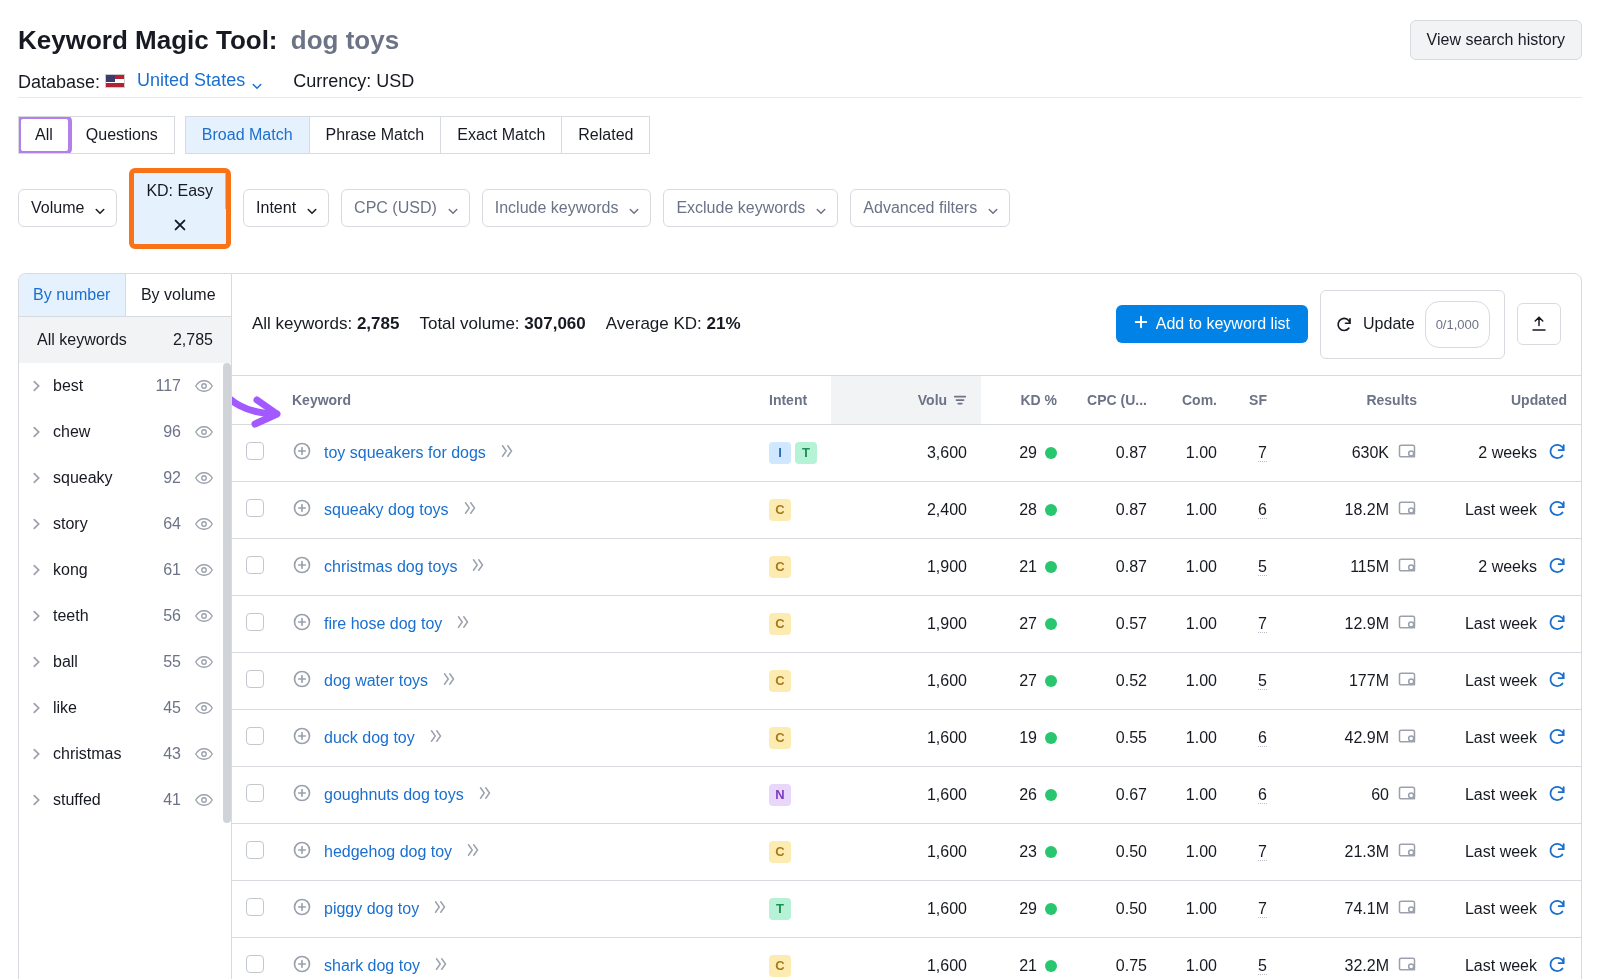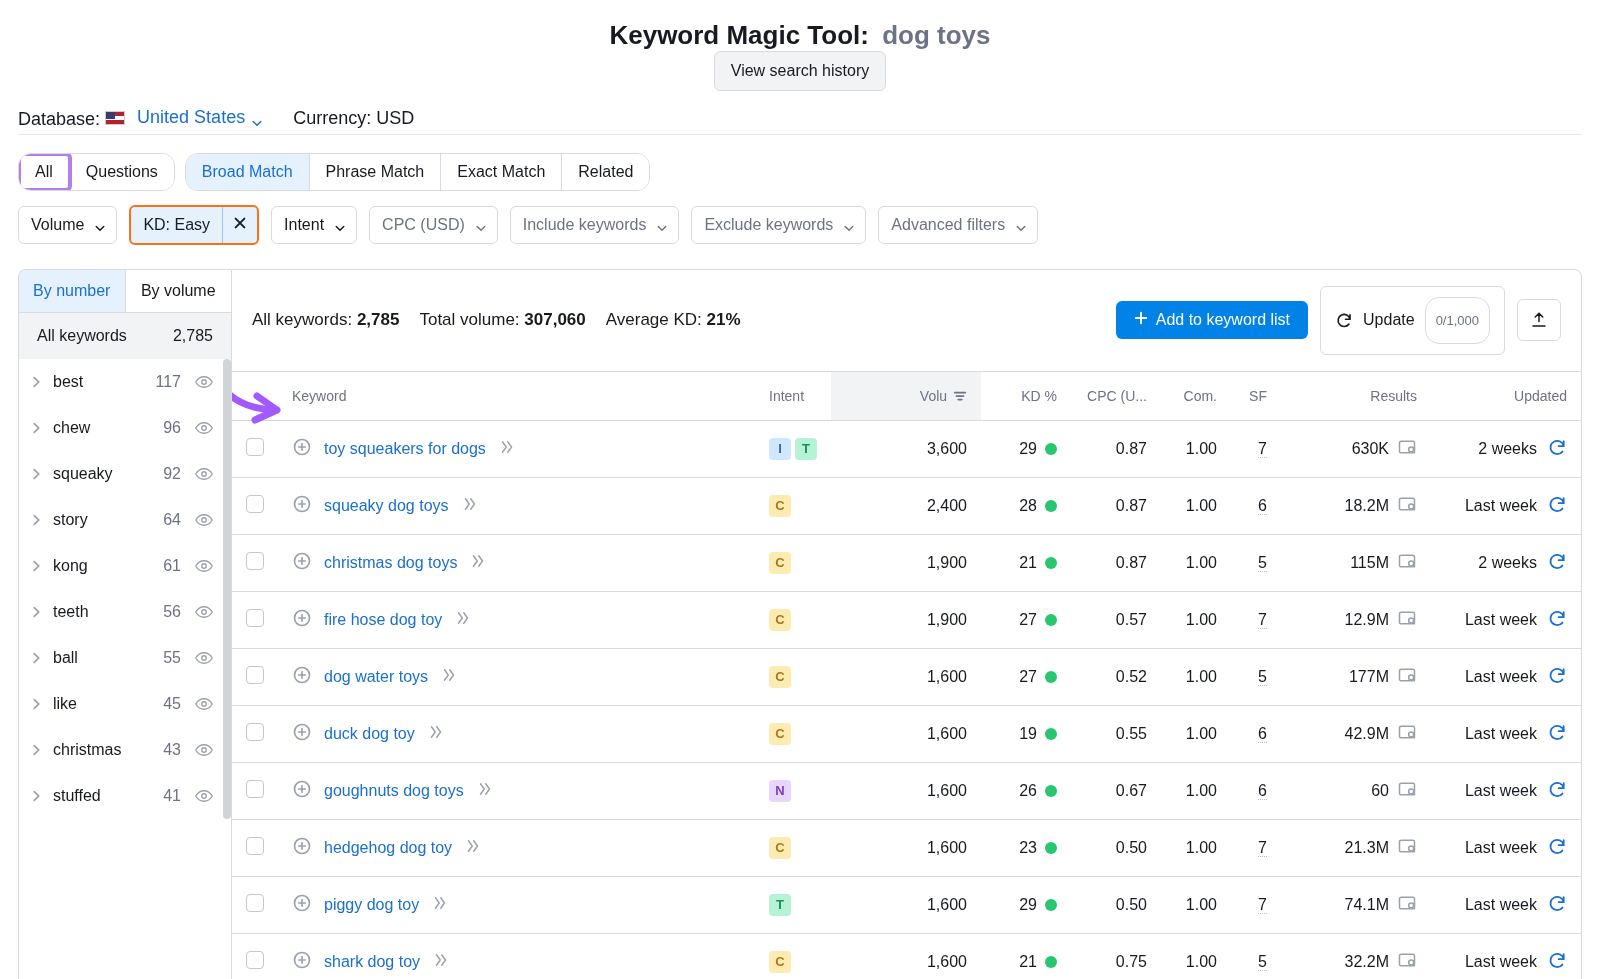--- a/index.html
+++ b/index.html
@@ -10,43 +10,43 @@
     --bg:#F5F6F7;
     --blue:#0082E6;
     --green:#28C76F;
     --purple:#A259FF;
     --hl:#B37FEB;
     --orange:#FB6330;
   }
   *{box-sizing:border-box;}
   body{margin:0;font-family:-apple-system,Segoe UI,Helvetica,Arial,sans-serif;color:var(--text);background:#fff;font-size:14px;}
   .page{width:1600px;margin:0 auto;padding:20px 18px 0 18px;}
-  .titlebar{display:flex;align-items:center;justify-content:space-between;margin-bottom:16px;flex-direction:column;}
+  .titlebar{display:flex;align-items:center;justify-content:space-between;margin-bottom:10px;}
   .title{font-size:26px;font-weight:800;}
   .title .q{color:#6C7386;font-weight:700;margin-left:6px;}
   .btn-ghost{background:#F2F3F5;border:1px solid var(--border);border-radius:6px;padding:10px 16px;font-size:16px;cursor:pointer;color:#171A22;}
   .subline{display:flex;gap:32px;align-items:center;color:#171A22;font-size:18px;padding-bottom:4px;border-bottom:1px solid #E7E9EC;}
   .subline .db{color:#171A22;}
   .link{color:var(--link);cursor:pointer;display:inline-flex;align-items:center;gap:6px;}
   .flag{display:inline-block;width:20px;height:14px;background:linear-gradient(#B22234 33%, #fff 33% 66%, #B22234 66%);border:1px solid #ccc;position:relative;vertical-align:-2px;margin-right:6px;}
   .flag::before{content:"";position:absolute;left:0;top:0;width:9px;height:7px;background:#3C3B6E;}
   .chev{display:inline-block;width:10px;height:10px;}
   .chev svg{width:12px;height:12px;}
 
   .toolbar{display:flex;gap:10px;align-items:center;margin-top:18px;flex-wrap:wrap;}
-  .seg{display:flex;border:1px solid var(--border);border-radius:13px;overflow:hidden;}
+  .seg{display:flex;border:1px solid var(--border);border-radius:0;overflow:hidden;}
   .seg .item{padding:9px 16px;border-right:1px solid var(--border);background:#fff;cursor:pointer;font-size:16px;white-space:nowrap;}
   .seg .item:last-child{border-right:none;}
   .seg .item.active{background:#E5F2FE;color:var(--link);}
   .seg .item.hl{outline:4px solid var(--hl);outline-offset:-2px;z-index:2;position:relative;border-radius:4px;}
   .sel{display:inline-flex;align-items:center;gap:10px;border:1px solid var(--border);border-radius:6px;padding:9px 12px;background:#fff;cursor:pointer;font-size:16px;color:#171A22;}
   .sel.muted{color:var(--muted);}
   .pill{background:var(--orange);color:#fff;border-radius:10px;padding:1px 7px;font-size:11px;font-weight:700;}
   .filters{display:flex;gap:12px;align-items:center;margin-top:14px;flex-wrap:wrap;}
-  .kd-chip{display:inline-flex;align-items:center;border:2px solid #f97316;border-radius:6px;background:#E5F2FE;overflow:hidden;}
+  .kd-chip{display:inline-flex;align-items:center;border:5px solid #f97316;border-radius:6px;background:#E5F2FE;overflow:hidden;flex-direction:column;}
   .kd-chip .lbl{padding:9px 12px;border-right:1px solid #9FC4EA;font-size:16px;}
   .kd-chip .x{padding:9px 10px;cursor:pointer;}
 
   .content{display:flex;gap:0;margin-top:24px;}
   .left{width:213px;border:1px solid var(--border);border-radius:8px 0 0 8px;overflow:hidden;border-right:none;}
   .left .hdr{display:flex;border-bottom:1px solid var(--border);}
   .left .hdr .t{flex:1;text-align:center;padding:12px 0;font-size:16px;cursor:pointer;border-right:1px solid var(--border);}
   .left .hdr .t:last-child{border-right:none;}
   .left .hdr .t.active{background:#E5F2FE;color:var(--link);}
   .left .allk{display:flex;justify-content:space-between;padding:14px 18px;background:#F2F3F5;font-size:16px;}
@@ -61,21 +61,21 @@
   .summary{display:flex;align-items:center;justify-content:space-between;padding:16px 20px;border-bottom:1px solid var(--border);gap:20px;}
   .summary .stats{display:flex;gap:20px;font-size:17px;}
   .summary .stats b{font-weight:800;}
   .summary .actions{display:flex;gap:12px;align-items:center;}
   .btn-primary{background:var(--blue);color:#fff;border:none;border-radius:6px;padding:10px 18px;font-size:16px;cursor:pointer;display:inline-flex;gap:8px;}
   .btn-up{border:1px solid var(--border);border-radius:6px;background:#fff;padding:10px 14px;display:inline-flex;align-items:center;gap:10px;cursor:pointer;font-size:16px;}
   .count-pill{border:1px solid var(--border);border-radius:14px;padding:15px 10px;color:var(--muted);font-size:13px;}
   .icon-btn{border:1px solid var(--border);border-radius:6px;background:#fff;width:44px;height:42px;display:flex;align-items:center;justify-content:center;cursor:pointer;}
 
   table{width:100%;border-collapse:collapse;}
-  thead th{background:#fff;color:var(--muted);font-weight:400;font-size:14px;text-align:right;padding:16px 14px;border-bottom:1px solid var(--border);}
+  thead th{background:#fff;color:var(--muted);font-weight:700;font-size:14px;text-align:right;padding:16px 14px;border-bottom:1px solid var(--border);}
   thead th.left-a{text-align:left;}
   thead th.sort{background:#F2F3F5;}
   tbody td{padding:16px 14px;border-bottom:1px solid var(--border);text-align:right;font-size:16px;white-space:nowrap;}
   tbody td.left-a{text-align:left;}
   .kw{color:var(--link);cursor:pointer;}
   .kw-cell{display:flex;align-items:center;gap:12px;}
   .plus-c{color:#9BA1AC;cursor:pointer;}
   .gg{color:#9BA1AC;}
   .chk{width:18px;height:18px;border:1.5px solid #C3C8D0;border-radius:4px;display:inline-block;}
   .intent{display:inline-flex;gap:4px;}

